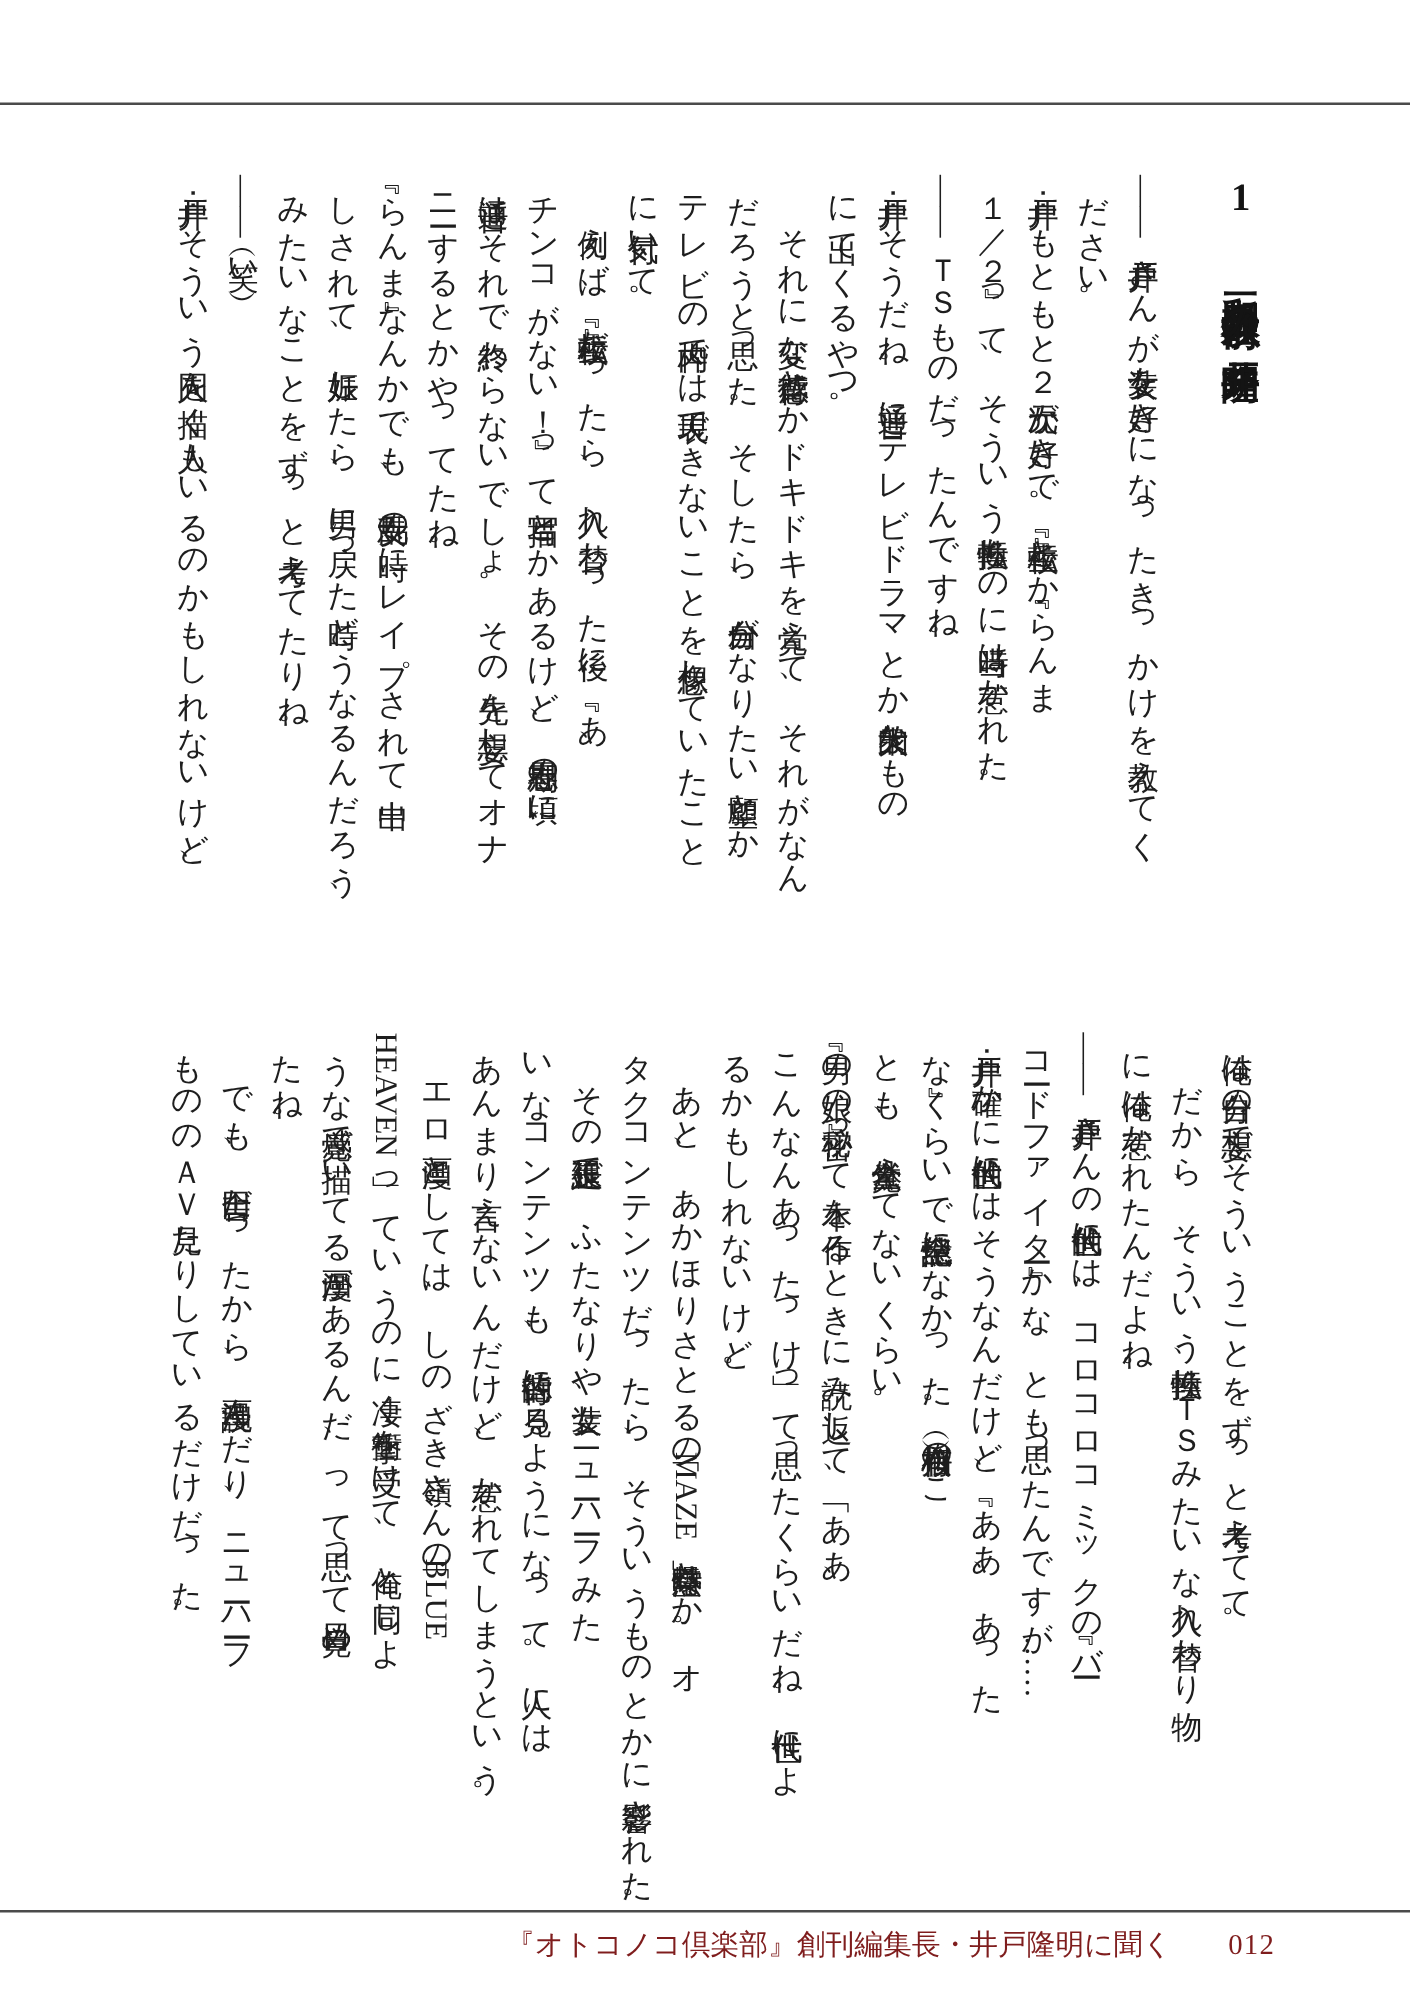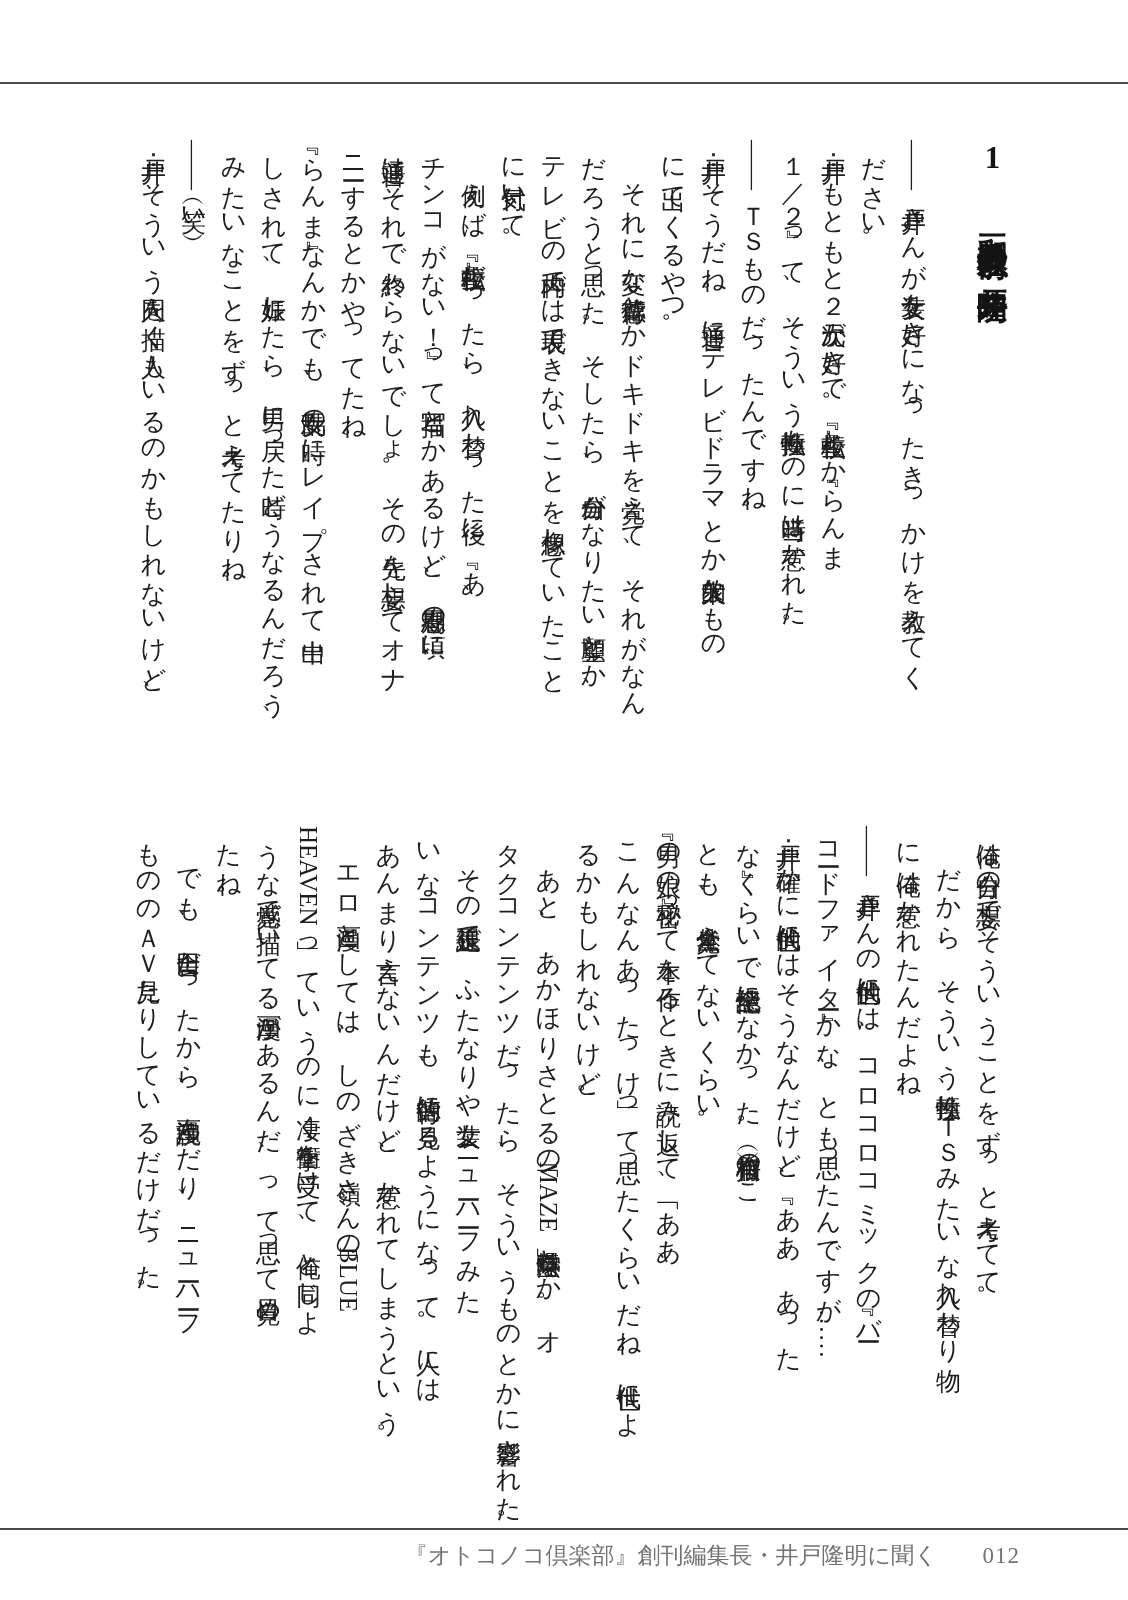--- a/index.html
+++ b/index.html
@@ -55,21 +55,21 @@
     white-space: nowrap;
   }
   #top-block { top: 140px; right: 195px; }
   #bottom-block { top: 826px; right: 120px; }
 
   .footer {
     position: absolute;
     top: 1540px;
     right: 108px;
     font-size: 23px;
-    color: #737373;
+    color: #7f1d1d;
     white-space: nowrap;
   }
   .footer .page-num {
     display: inline-block;
     margin-left: 45px;
     letter-spacing: 1px;
   }
 </style>
 </head>
 <body>

